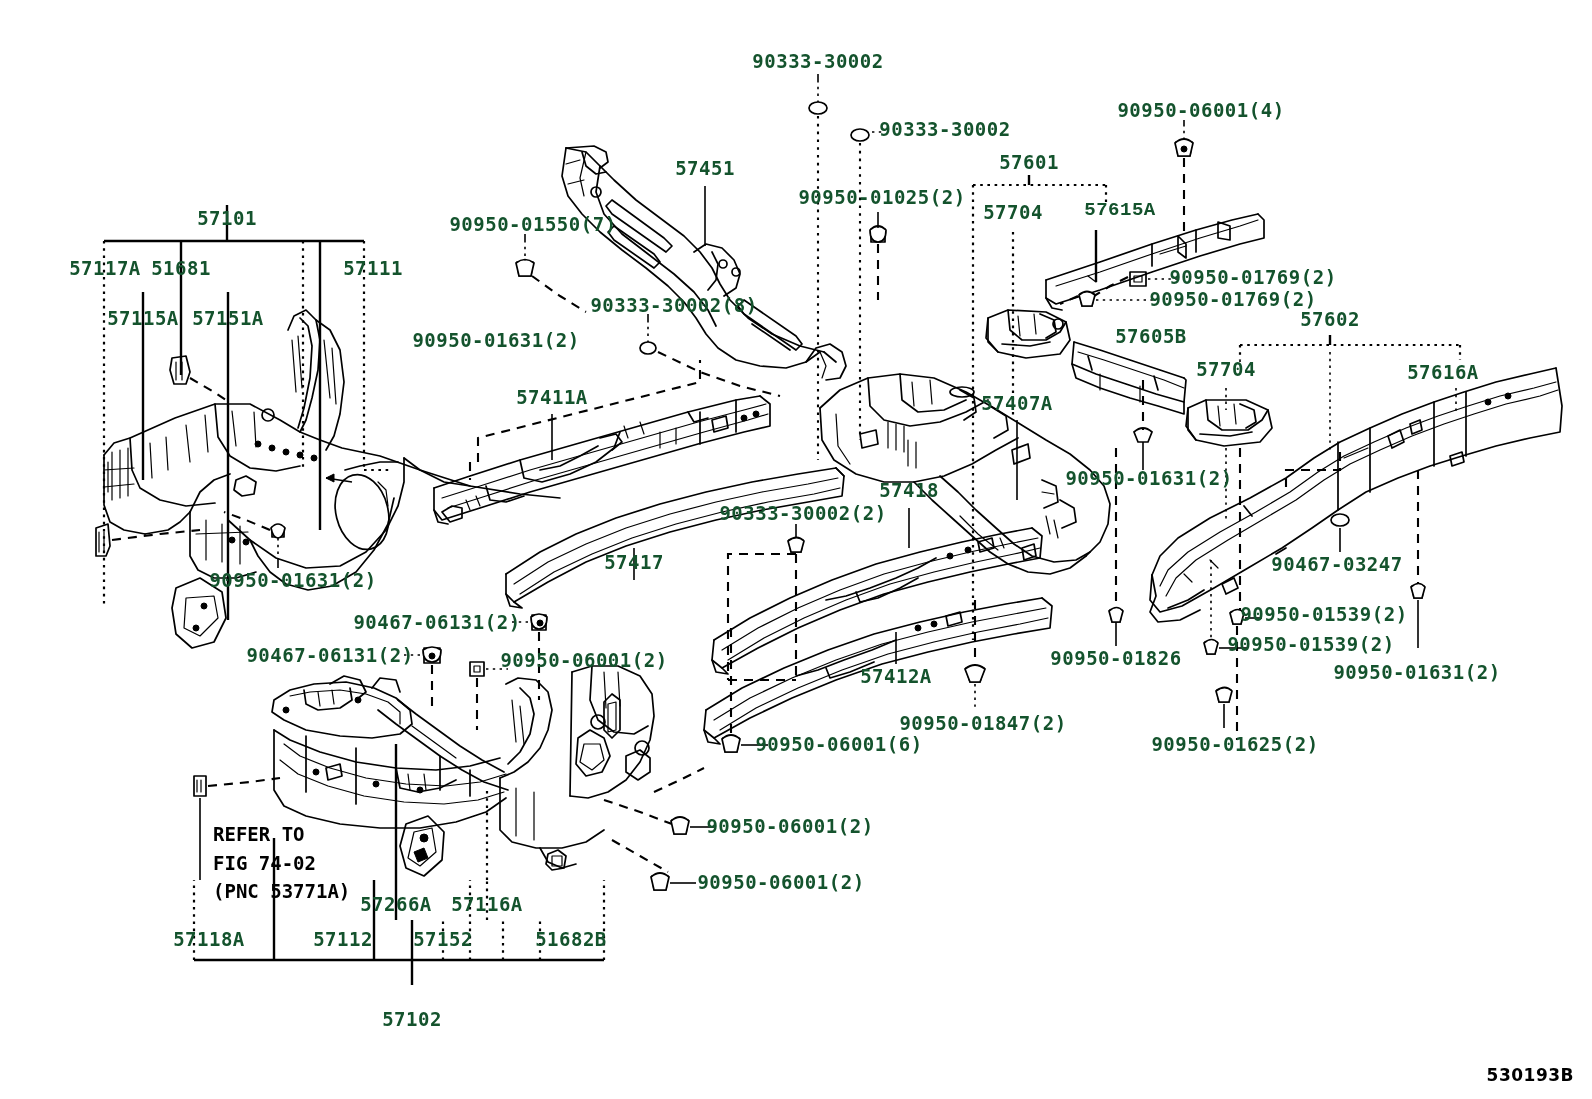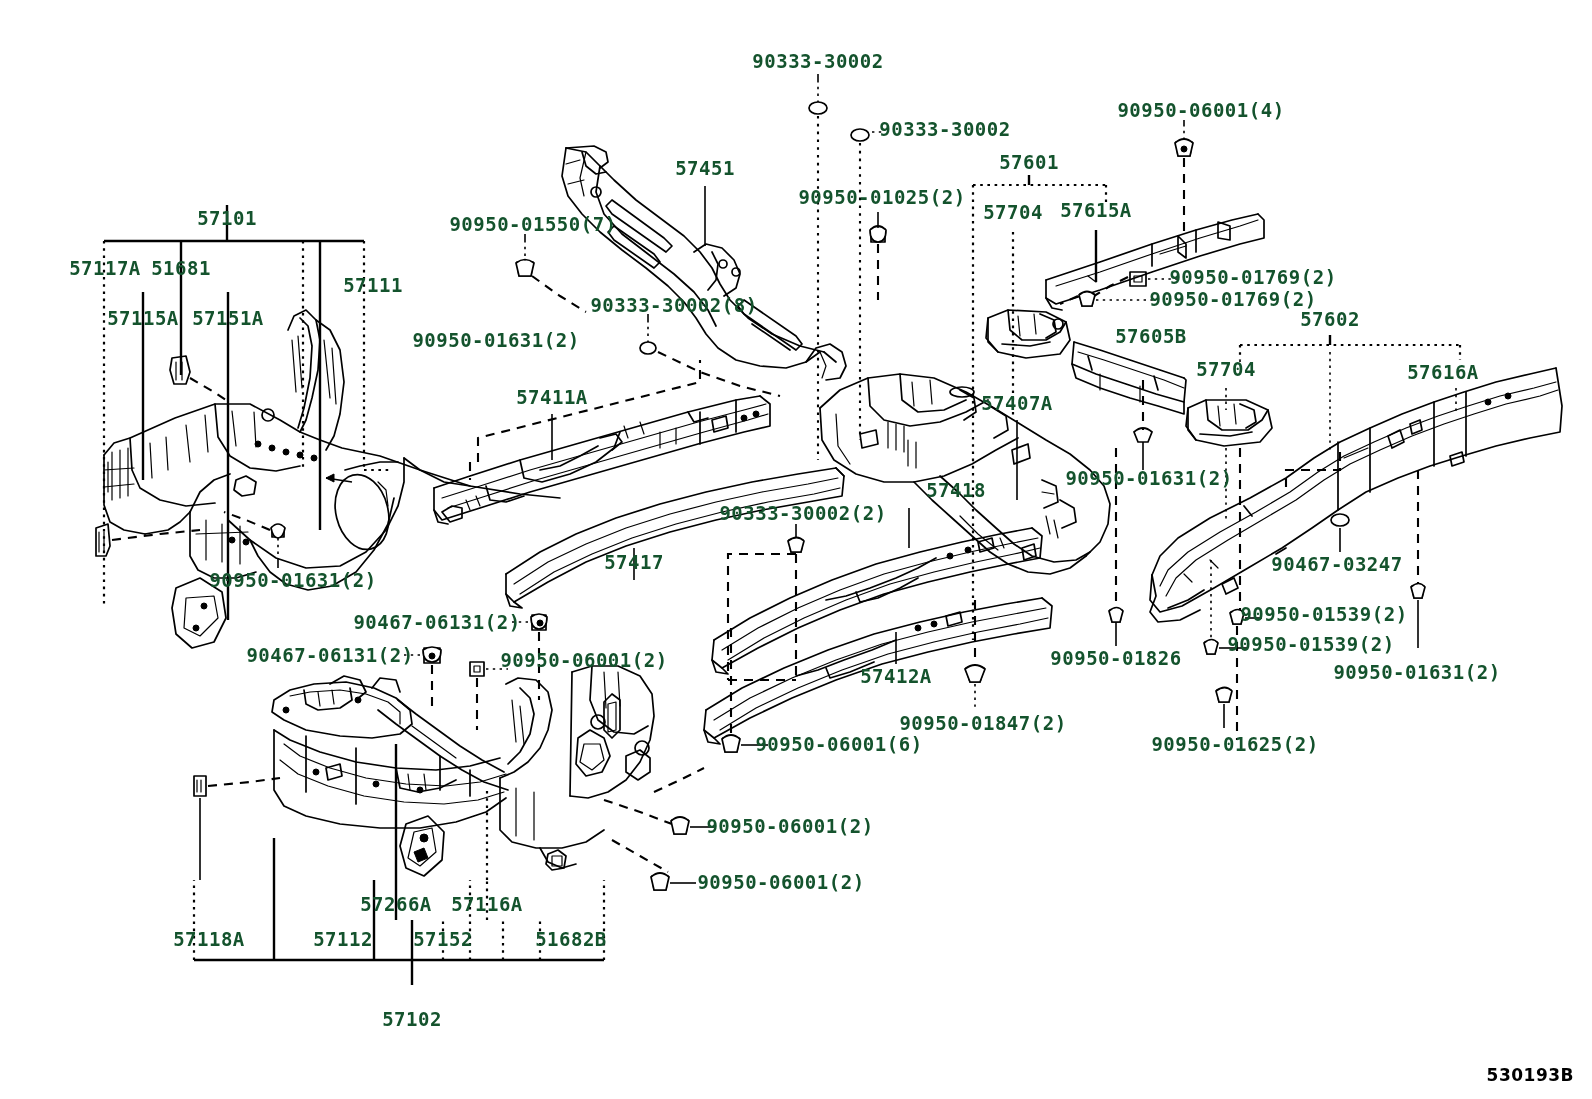--- a/index.html
+++ b/index.html
@@ -650,40 +650,40 @@
   </svg>
 
   <div id="labels">
       <div class="lbl" style="left: 818px; top: 62px;">90333-30002</div>
       <div class="lbl" style="left: 1201px; top: 111px;">90950-06001(4)</div>
       <div class="lbl" style="left: 945px; top: 130px;">90333-30002</div>
       <div class="lbl" style="left: 705px; top: 169px;">57451</div>
       <div class="lbl" style="left: 1029px; top: 163px;">57601</div>
       <div class="lbl" style="left: 882px; top: 198px;">90950-01025(2)</div>
       <div class="lbl" style="left: 1013px; top: 213px;">57704</div>
-      <div class="lbl" style="left: 1096px; top: 211px;">57615A</div>
+      <div class="lbl" style="left: 1120px; top: 211px; font-family: Liberation Mono, monospace;">57615A</div>
       <div class="lbl" style="left: 227px; top: 219px;">57101</div>
       <div class="lbl" style="left: 533px; top: 225px;">90950-01550(7)</div>
       <div class="lbl" style="left: 105px; top: 269px;">57117A</div>
       <div class="lbl" style="left: 181px; top: 269px;">51681</div>
-      <div class="lbl" style="left: 350px; top: 286px; padding-left: 46px;">57111</div>
+      <div class="lbl" style="left: 350px; top: 269px; padding-left: 46px;">57111</div>
       <div class="lbl" style="left: 1253px; top: 278px;">90950-01769(2)</div>
       <div class="lbl" style="left: 1233px; top: 300px;">90950-01769(2)</div>
       <div class="lbl" style="left: 674px; top: 306px;">90333-30002(8)</div>
       <div class="lbl" style="left: 143px; top: 319px;">57115A</div>
       <div class="lbl" style="left: 228px; top: 319px;">57151A</div>
       <div class="lbl" style="left: 1330px; top: 320px;">57602</div>
       <div class="lbl" style="left: 1139px; top: 337px; margin-left: 12px;">57605B</div>
       <div class="lbl" style="left: 496px; top: 341px;">90950-01631(2)</div>
       <div class="lbl" style="left: 1226px; top: 370px;">57704</div>
       <div class="lbl" style="left: 1443px; top: 373px;">57616A</div>
       <div class="lbl" style="left: 552px; top: 398px;">57411A</div>
       <div class="lbl" style="left: 1017px; top: 404px;">57407A</div>
       <div class="lbl" style="left: 1149px; top: 479px;">90950-01631(2)</div>
-      <div class="lbl" style="left: 956px; top: 491px; text-align: right;">57418</div>
+      <div class="lbl" style="left: 909px; top: 491px; text-align: right;">57418</div>
       <div class="lbl" style="left: 803px; top: 514px;">90333-30002(2)</div>
       <div class="lbl" style="left: 634px; top: 563px;">57417</div>
       <div class="lbl" style="left: 1337px; top: 565px;">90467-03247</div>
       <div class="lbl" style="left: 293px; top: 581px;">90950-01631(2)</div>
       <div class="lbl" style="left: 1324px; top: 615px;">90950-01539(2)</div>
       <div class="lbl" style="left: 437px; top: 623px;">90467-06131(2)</div>
       <div class="lbl" style="left: 1311px; top: 645px;">90950-01539(2)</div>
       <div class="lbl" style="left: 1116px; top: 659px;">90950-01826</div>
       <div class="lbl" style="left: 330px; top: 656px;">90467-06131(2)</div>
       <div class="lbl" style="left: 584px; top: 661px;">90950-06001(2)</div>
@@ -696,16 +696,19 @@
       <div class="lbl" style="left: 781px; top: 883px;">90950-06001(2)</div>
       <div class="lbl" style="left: 396px; top: 905px; text-align: center;">57266A</div>
       <div class="lbl" style="left: 487px; top: 905px;">57116A</div>
       <div class="lbl" style="left: 209px; top: 940px;">57118A</div>
       <div class="lbl" style="left: 343px; top: 940px;">57112</div>
       <div class="lbl" style="left: 443px; top: 940px;">57152</div>
       <div class="lbl" style="left: 571px; top: 940px;">51682B</div>
       <div class="lbl" style="left: 412px; top: 1000px; margin-top: 20px;">57102</div>
     </div>
 
+  <div class="refblk" style="left: 213px; top: 820px;">REFER TO
+FIG 74-02
+(PNC 53771A)</div>
 
   <div class="figid">530193B</div>
 
 </div>
 
 </body></html>

